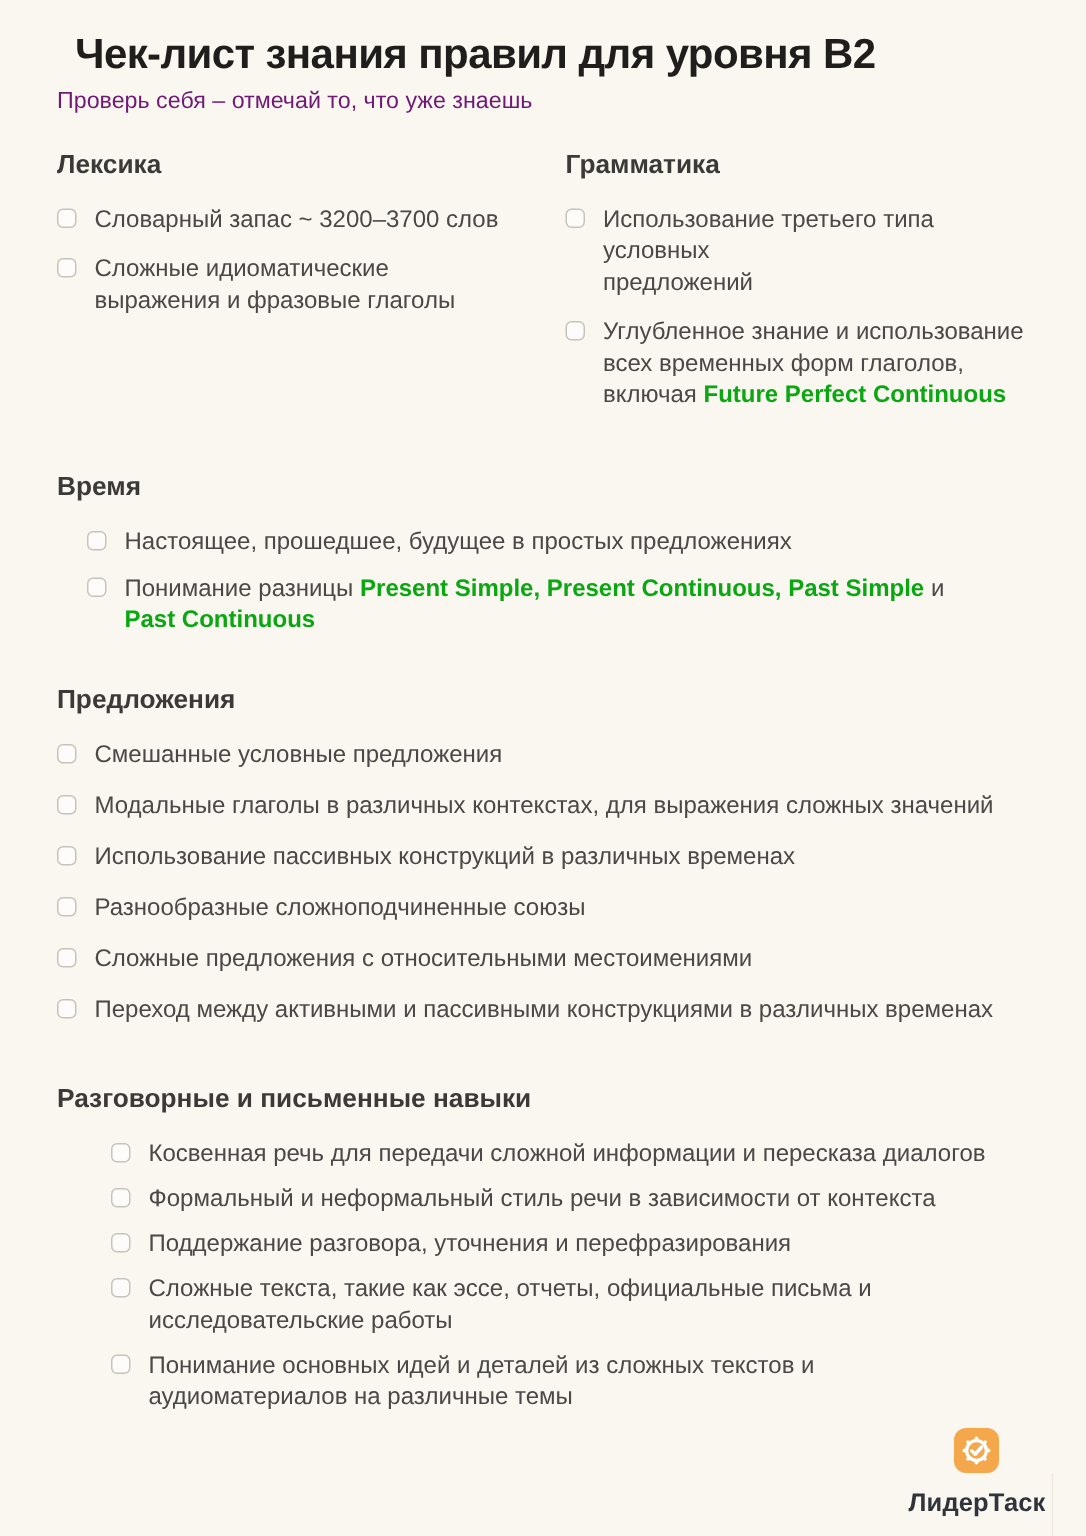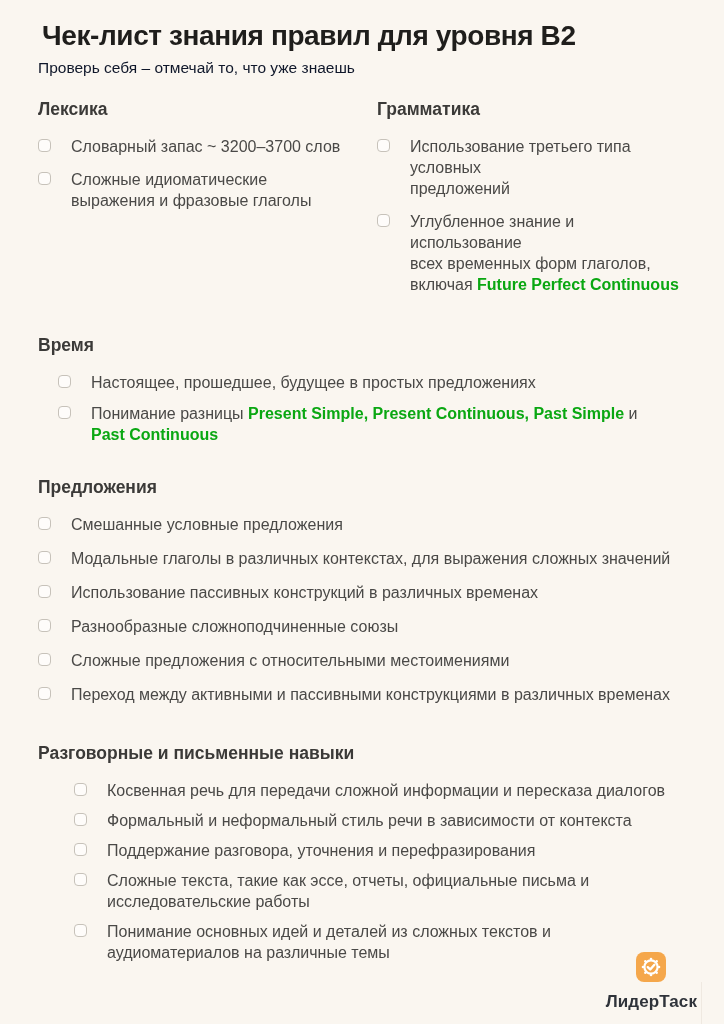--- a/index.html
+++ b/index.html
@@ -21,47 +21,47 @@
   }
   .page{
     position:relative;
     width:724px;height:1024px;
     background:var(--bg);
     padding:20px 38px 0 38px;
     overflow:hidden;
   }
   
   .page-title{
-    margin:0 0 7px 4px;
+    margin:0 0 7px 12px;
     font-size:28px;
     font-weight:bold;
     letter-spacing:-0.4px;
     color:var(--text-title);
   }
   .page-subtitle{
     margin:0 0 22px 0;
     font-size:15.5px;
-    color:#0f172a;
+    color:#701a75;
   }
   
   #columns-root{display:flex;margin-bottom:28px;}
   .section.lexika{width:339px;flex:none;}
   .section.grammatika{flex:1;min-width:0;}
   .section-heading{
     margin:0 0 16px 0;
     font-size:17.5px;
     font-weight:bold;
     color:var(--text-heading);
   }
   .section.vremya{margin-bottom:32px;}
   .section.predlozheniya{margin-bottom:38px;}
   .item{
     display:flex;
     align-items:flex-start;
-    gap:20px;
+    gap:12px;
     margin-bottom:12px;
     font-size:16px;
     line-height:21px;
     color:var(--text-body);
   }
   .section.vremya .item{margin-bottom:10px;padding-left:20px;}
   .section.predlozheniya .item{margin-bottom:13px;}
   .section.razgovornye .item{margin-bottom:9px;margin-left:36px;}
   .checkbox{
     flex:none;

